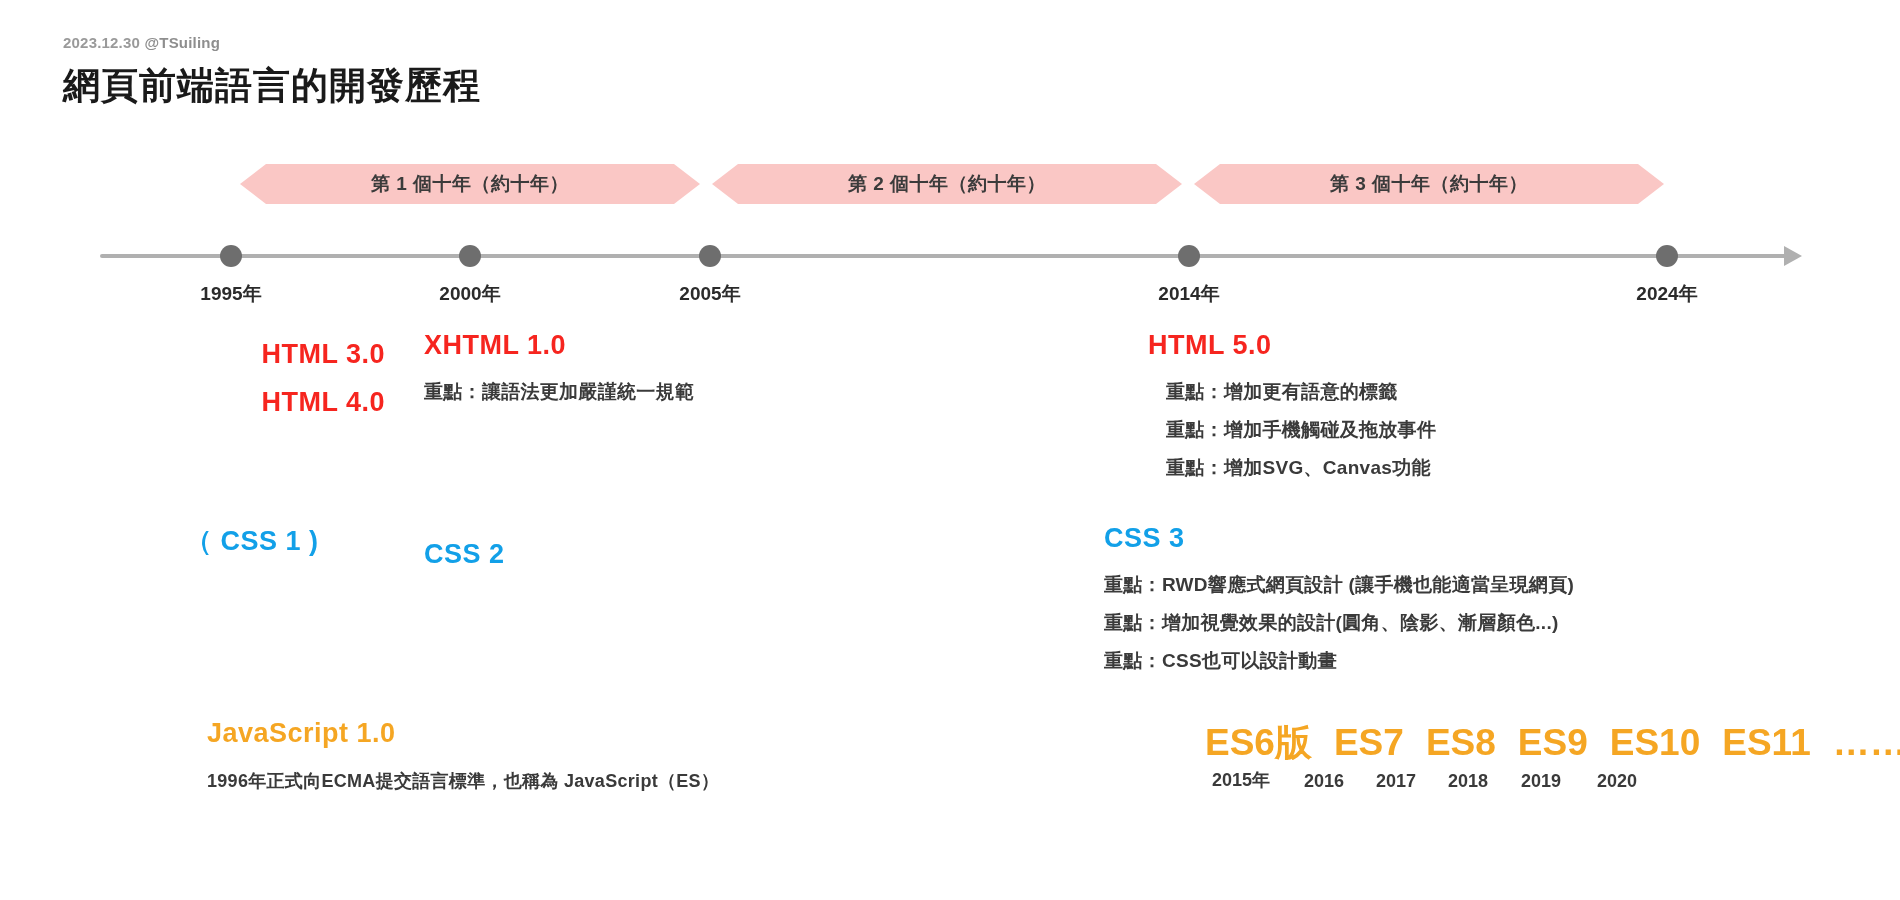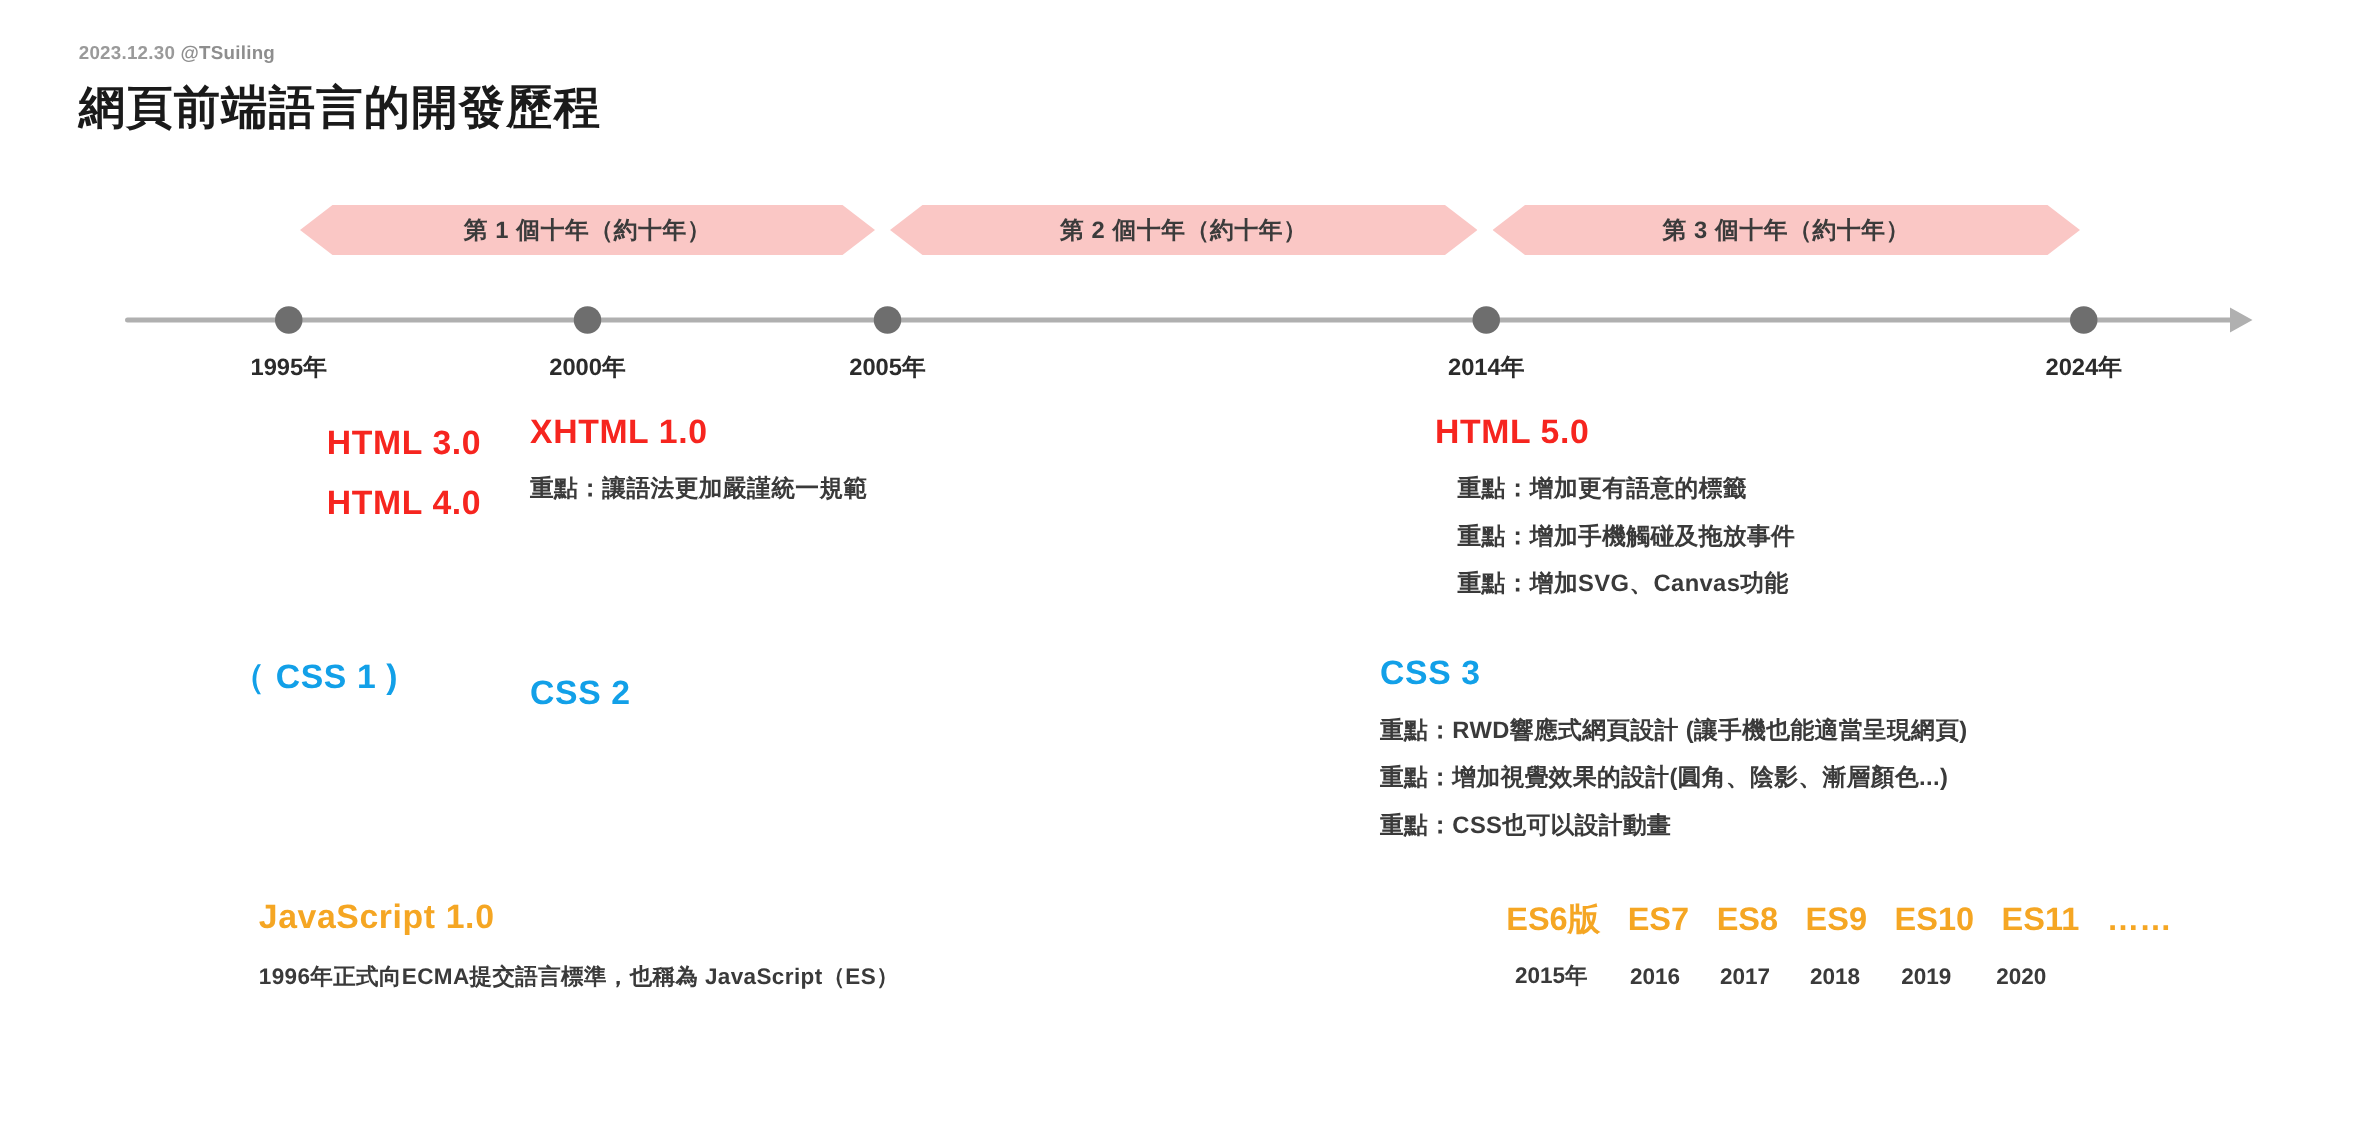--- a/index.html
+++ b/index.html
@@ -141,21 +141,21 @@
     position: absolute;
     left: 1205px;
     top: 718px;
     display: flex;
     align-items: baseline;
     gap: 22px;
   }
   #es-row .es-item {
     color: #f5a623;
     font-weight: bold;
-    font-size: 26px;
+    font-size: 37px;
     white-space: nowrap;
   }
   #es-years {
     position: absolute;
     left: 1205px;
     top: 768px;
     display: flex;
     align-items: flex-end;
     gap: 22px;
   }

